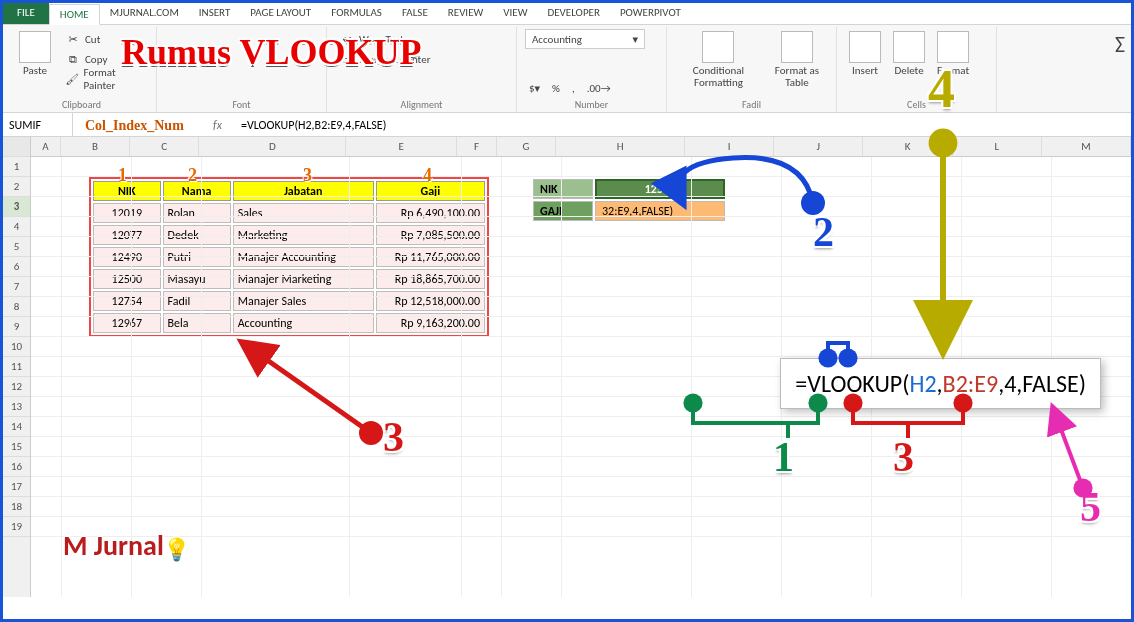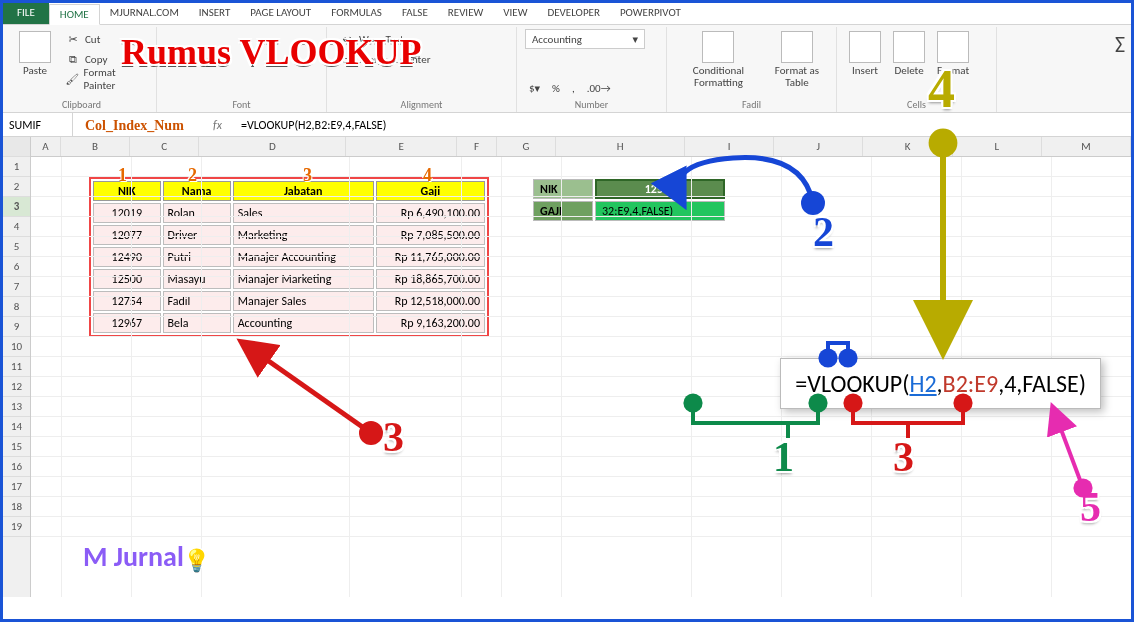--- a/index.html
+++ b/index.html
@@ -40,28 +40,28 @@
   .tbl tr{height:20px;}
   .tbl th{background:#ffff00;border:1px solid #999;font-weight:bold;text-align:center;}
   .tbl td{background:#fdecec;border:1px solid #bdbdbd;padding:0 4px;}
   .tbl td.r{text-align:right;}
   .tbl td.c{text-align:center;}
   
   .lk{position:absolute;top:20px;left:500px;font-size:12px;font-family:Calibri;}
   .lk td{border:1px solid #bbb;height:20px;padding:0 6px;}
   .lk .lhead{background:#9bbf8f;font-weight:bold;width:60px;}
   .lk .lhead.dk{background:#6fa060;}
-  .lk .val{width:130px;text-align:center;background:#22c55e;}
+  .lk .val{width:130px;text-align:center;background:#fdba74;}
   .lk .val.sel{background:#5b8c4e;color:#fff;font-weight:bold;border:2px solid #2f6627;}
   
   .title{position:absolute;left:118px;top:28px;font-family:"Comic Sans MS",cursive;font-weight:bold;font-size:36px;color:#e80000;text-shadow:2px 2px 0 #fff,-2px -2px 0 #fff,2px -2px 0 #fff,-2px 2px 0 #fff,0 3px 0 #555;}
-  .watermark{position:absolute;left:60px;bottom:45px;font-family:"Comic Sans MS",cursive;font-weight:bold;font-size:28px;color:#8b5cf6;text-shadow:1px 1px 0 #fff,-1px -1px 0 #fff,1px -1px 0 #fff,-1px 1px 0 #fff;padding-left:20px;}
+  .watermark{position:absolute;left:60px;bottom:56px;font-family:"Comic Sans MS",cursive;font-weight:bold;font-size:28px;color:#b91c1c;text-shadow:1px 1px 0 #fff,-1px -1px 0 #fff,1px -1px 0 #fff,-1px 1px 0 #fff;}
   
   .zoom{position:absolute;right:30px;top:355px;background:#fff;border:1px solid #bbb;box-shadow:3px 3px 8px rgba(0,0,0,.25);padding:10px 14px;font-family:Calibri;font-size:24px;white-space:nowrap;}
-  .zoom .h2{color:#1a6bd6;text-decoration:underline;}
+  .zoom .h2{color:#1a6bd6;}
   .zoom .rng{color:#c0392b;}
   
   .num{font-family:"Comic Sans MS",cursive;font-weight:bold;font-size:42px;position:absolute;text-shadow:2px 2px 0 #fff,-2px -2px 0 #fff,2px -2px 0 #fff,-2px 2px 0 #fff,0 3px 3px rgba(0,0,0,.4);}
   .snum{font-family:"Comic Sans MS",cursive;font-weight:bold;font-size:18px;position:absolute;color:#e66900;text-shadow:1px 1px 0 #fff,-1px -1px 0 #fff;}
   
   .svg-ov{position:absolute;left:0;top:0;width:100%;height:100%;pointer-events:none;}
   .bulb{display:inline-block;font-size:22px;vertical-align:-2px;}
 </style>
 </head>
 <body>
@@ -233,21 +233,21 @@
         </tbody>
           <tbody id="tbody">
             <tr>
               <td class="c">12019</td>
               <td>Rolan</td>
               <td>Sales</td>
               <td class="r">Rp   6,490,100.00</td>
             </tr>
             <tr>
               <td class="c">12077</td>
-              <td>Driver</td>
+              <td>Dedek</td>
               <td>Marketing</td>
               <td class="r">Rp   7,085,500.00</td>
             </tr>
             <tr>
               <td class="c">12490</td>
               <td>Putri</td>
               <td>Manajer Accounting</td>
               <td class="r">Rp 11,765,000.00</td>
             </tr>
             <tr>

